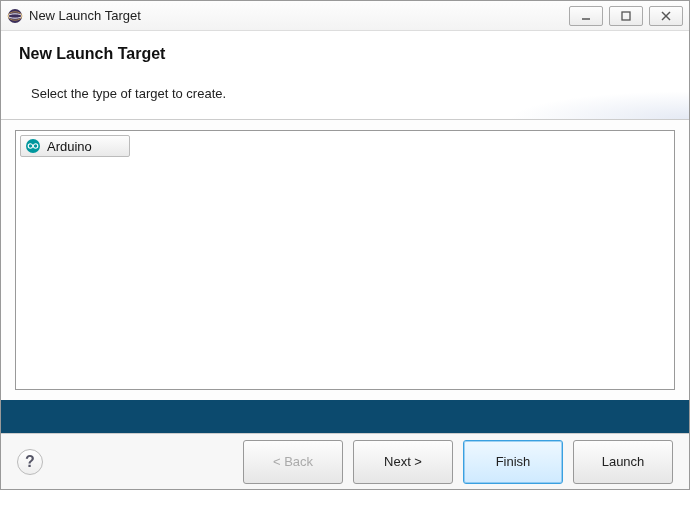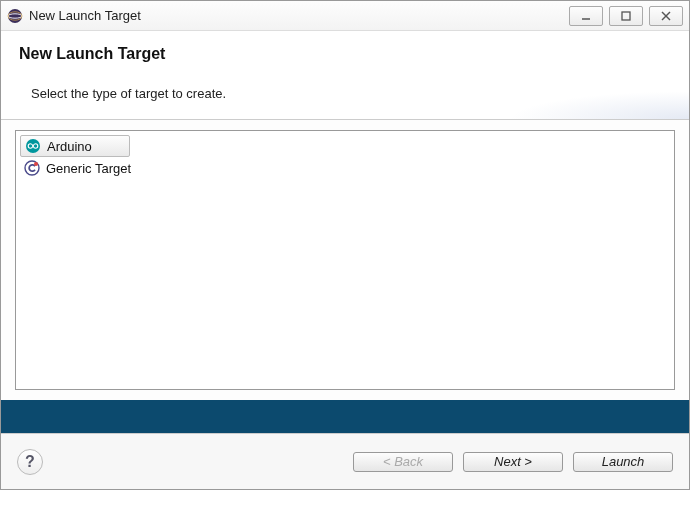--- a/index.html
+++ b/index.html
@@ -126,31 +126,30 @@
       border-radius: 50%;
       background: linear-gradient(#fff,#eee);
       display: flex; align-items:center; justify-content:center;
       color: #556;
       font-size: 16px;
       font-weight: bold;
       margin-right: auto;
     }
     .btn {
       min-width: 100px;
-      height: 20px;
+      height: 44px;
       border: 1px solid #999;
       border-radius: 3px;
       background: linear-gradient(#fdfdfd,#e6e6e6);
       font-size: 13px;
       color: #222;
       display: flex;
       align-items: center;
       justify-content: center;
       cursor: default;
-      font-style: italic;
     }
     .btn.disabled {
       color: #aaa;
     }
     .btn.default {
       border: 1px solid #3aa0e0;
       background: linear-gradient(#eef8ff,#cfeaff);
       box-shadow: 0 0 0 1px rgba(80,170,230,0.5) inset;
     }
   </style>
@@ -197,35 +196,26 @@
     <div class="list-box">
       <div class="list-item selected">
         <span class="icon-sm">
           <svg viewBox="0 0 16 16">
             <circle cx="8" cy="8" r="7" fill="#00979d"></circle>
             <path d="M3.2 8c0-1.3 1-2.2 2.3-2.2 1.6 0 2.5 2.2 2.5 2.2s.9 2.2 2.5 2.2c1.3 0 2.3-.9 2.3-2.2s-1-2.2-2.3-2.2c-1.6 0-2.5 2.2-2.5 2.2s-.9 2.2-2.5 2.2C4.2 10.2 3.2 9.3 3.2 8z" fill="none" stroke="#fff" stroke-width="1.1"></path>
           </svg>
         </span>
         <span>Arduino</span>
       </div>
-      <div class="list-item">
-        <span class="icon-sm">
-          <svg viewBox="0 0 16 16">
-            <circle cx="8" cy="8" r="7" fill="#fff" stroke="#4a4a8a" stroke-width="1.4"></circle>
-            <path d="M11 6.2a3.2 3.2 0 1 0 0 3.6" fill="none" stroke="#4a4a8a" stroke-width="1.8"></path>
-            <circle cx="12" cy="4" r="2" fill="#d44"></circle>
-          </svg>
-        </span>
-        <span>Generic Target</span>
-      </div>
     </div>
   </div>
 
   <div class="button-bar">
     <div class="help-btn">
       <span>?</span>
     </div>
     <div class="btn disabled">&lt; Back</div>
     <div class="btn">Next &gt;</div>
+    <div class="btn default">Finish</div>
     <div class="btn">Launch</div>
   </div>
 
 </div>
 
 </body></html>

